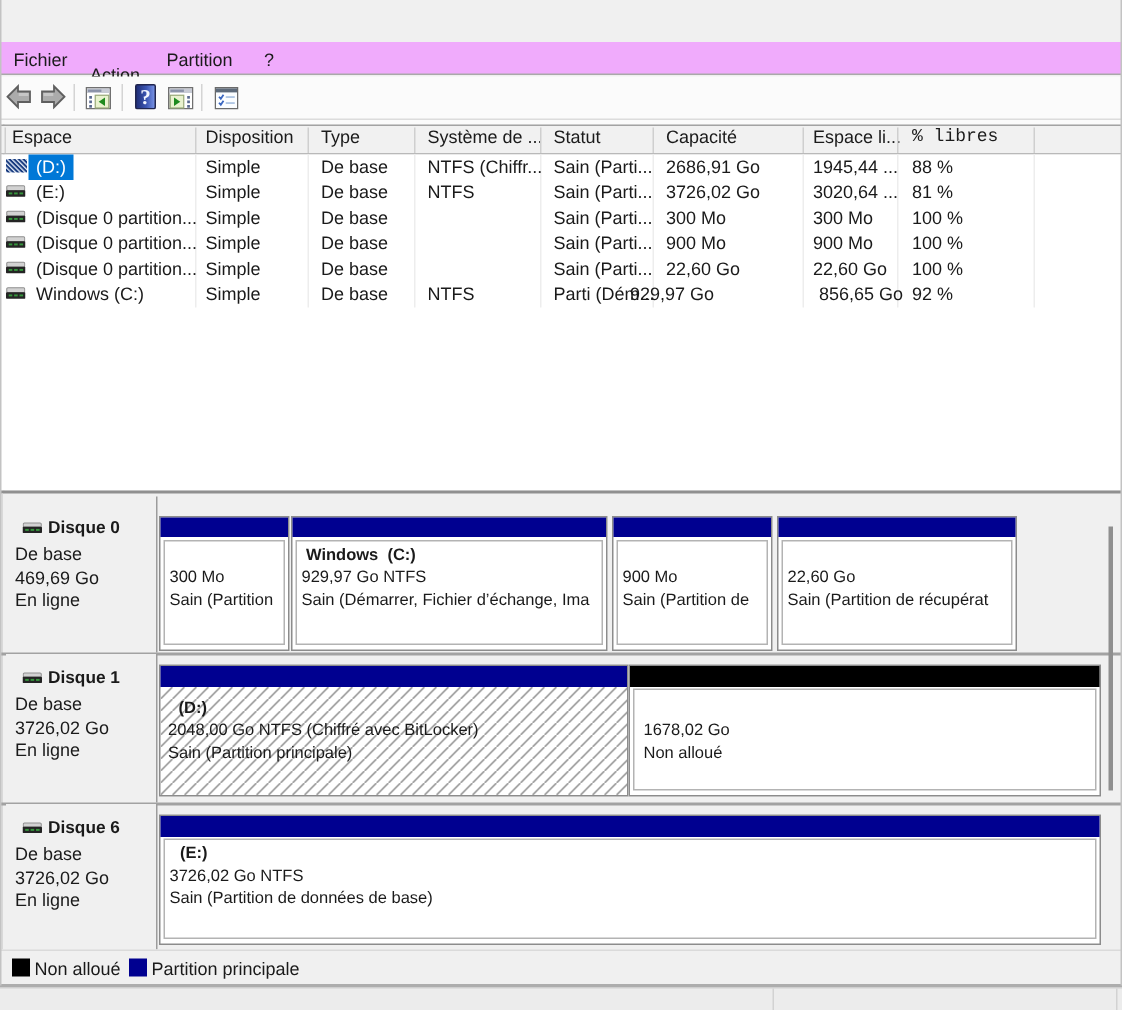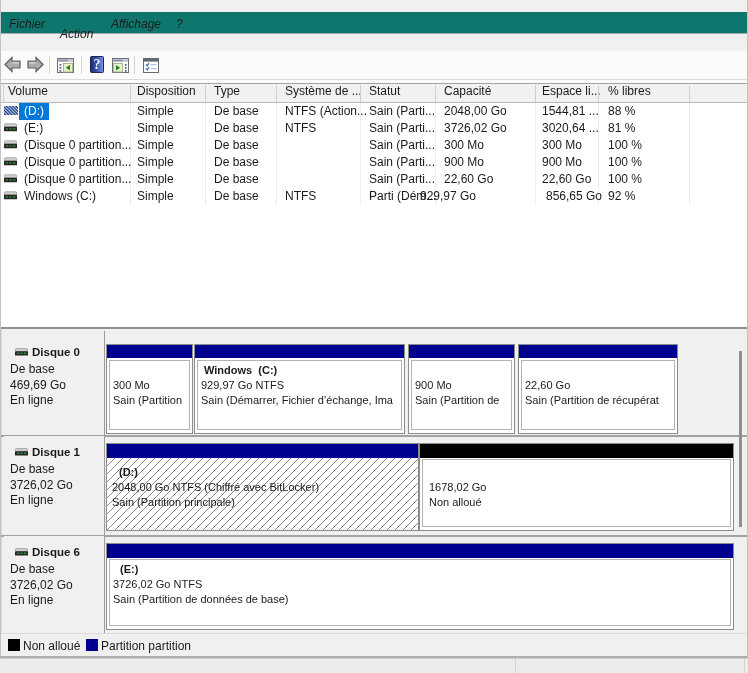--- a/index.html
+++ b/index.html
@@ -7,21 +7,21 @@
   body { font-family:"Liberation Sans", sans-serif; font-size:12px; color:#1a1a1a; background:#ececec; }
   .abs { position:absolute; }
   #win { position:absolute; left:0; top:0; width:748px; height:657px; background:#f0f0f0; }
   #edgeL { position:absolute; left:0; top:0; width:1px; height:657px; background:#c3c3c3; z-index:50; }
   #edgeR { position:absolute; left:747px; top:0; width:1px; height:657px; background:#c3c3c3; z-index:50; }
   
   #title { position:absolute; left:0; top:0; width:748px; height:28px; background:#f0f0f0; }
   #titletext { position:absolute; left:32px; top:8px; font-size:11.3px; color:#1b1b1b; }
   .capbtn { position:absolute; top:0; width:45px; height:28px; }
   
-  #menubar { position:absolute; left:0; top:12px; width:748px; height:22px; background:#0f766e; border-bottom:1px solid #a9a9a9;font-style:italic; }
+  #menubar { position:absolute; left:0; top:28px; width:748px; height:22px; background:#f0abfc; border-bottom:1px solid #a9a9a9; }
   .mi { position:absolute; top:5px; font-size:12px; color:#1b1b1b; }
   
   #toolbar { position:absolute; left:0; top:51px; width:748px; height:29px; background:#fbfbfb; border-bottom:1px solid #dcdcdc; }
   .tsep { position:absolute; top:5px; width:1px; height:18px; background:#d4d4d4; }
   
   #hdr { position:absolute; left:0; top:83px; width:748px; height:20px; background:#f1f1f1; border-top:1px solid #a3a3a3; border-bottom:1px solid #b9b9b9; }
   .hc { position:absolute; top:0px; font-size:12px; color:#1b1b1b; white-space:nowrap; }
   .hsep { position:absolute; top:1px; width:1px; height:17px; background:#cfcfcf; }
   
   #list { position:absolute; left:0; top:103px; width:748px; height:224px; background:#ffffff; }
@@ -52,21 +52,21 @@
 </head>
 <body>
 <div id="win">
   <div id="edgeL"></div>
     <div id="edgeR"></div>
 
 
   <div id="menubar">
     <div class="mi" style="left:9px;">Fichier</div>
     <div class="mi" style="left:60px;margin-top:10px;">Action</div>
-    <div class="mi" style="left:111px;">Affichage</div>
+    <div class="mi" style="left:111px;">Partition</div>
     <div class="mi" style="left:176px;">?</div>
   </div>
 
   <div id="toolbar">
 
     <svg class="abs" style="left:4px; top:5px;" width="17" height="17" viewBox="0 0 17 17">
       <path d="M1 8.5 L8 1.5 L8 5 L16 5 L16 12 L8 12 L8 15.5 Z" fill="#ababab" stroke="#5f5f5f" stroke-width="1.2"></path>
       <path d="M8.5 6 L15 6 L15 8 L8.5 8 Z" fill="#c6c6c6"></path>
     </svg>
 
@@ -119,28 +119,28 @@
       <path d="M3 10.5 L4.2 11.8 L6 9.2" stroke="#3a66c0" stroke-width="1.2" fill="none"></path>
       <rect x="7.5" y="6.2" width="6" height="1" fill="#9db8dd"></rect>
       <rect x="7.5" y="10.2" width="6" height="1" fill="#9db8dd"></rect>
     </svg>
   </div>
 
   <div class="abs" style="left:0; top:80px; width:748px; height:3px; background:#fbfbfb;"></div>
   <div class="abs" style="left:2px; top:83px; width:1px; height:244px; background:#909090;"></div>
 
   <div id="hdr">
-    <div class="hc" style="left:8px;">Volume</div>
+    <div class="hc" style="left:8px;">Espace</div>
     <div class="hc" style="left:137px;">Disposition</div>
     <div class="hc" style="left:214px;">Type</div>
     <div class="hc" style="left:285px;">Système de ...</div>
     <div class="hc" style="left:369px;">Statut</div>
     <div class="hc" style="left:444px;">Capacité</div>
     <div class="hc" style="left:542px;">Espace li...</div>
-    <div class="hc" style="left:608px;">% libres</div>
+    <div class="hc" style="left:608px;font-family:Liberation Mono, monospace;">% libres</div>
     <div class="hsep" style="left:3px;"></div>
     <div class="hsep" style="left:130px;"></div>
     <div class="hsep" style="left:205px;"></div>
     <div class="hsep" style="left:276px;"></div>
     <div class="hsep" style="left:360px;"></div>
     <div class="hsep" style="left:435px;"></div>
     <div class="hsep" style="left:535px;"></div>
     <div class="hsep" style="left:598px;"></div>
     <div class="hsep" style="left:689px;"></div>
   </div>
@@ -162,24 +162,24 @@
           <rect width="2.2" height="2.2" fill="#dfe8f5"></rect>
               <rect width="2.2" height="1.3" fill="#16397e"></rect>
             </pattern>
           </defs>
         <rect x="0" y="0" width="14" height="9" fill="url(#h1)"></rect>
       </svg>
       <div class="abs" style="left:19px; top:0px; width:30px; height:17px; background:#0078d7;"></div>
       <div class="c" style="left:24px; color:#ffffff;">(D:)</div>
       <div class="c" style="left:137px;">Simple</div>
       <div class="c" style="left:214px;">De base</div>
-      <div class="c" style="left:285px;">NTFS (Action...</div>
-      <div class="c" style="left:369px;">Sain (Parti...</div>
-      <div class="c" style="left:444px;">2048,00 Go</div>
-      <div class="c" style="left:542px;">1544,81 ...</div>
+      <div class="c" style="left:285px;">NTFS (Chiffr...</div>
+      <div class="c" style="left:369px;">Sain (Parti...</div>
+      <div class="c" style="left:444px;">2686,91 Go</div>
+      <div class="c" style="left:542px;">1945,44 ...</div>
       <div class="c" style="left:608px;">88 %</div>
     </div>
 
     <div class="row" style="top:17px;">
       <svg class="abs" style="left:4px; top:3px;" width="13" height="9" viewBox="0 0 13 9">
         <rect x="0.5" y="0.8" width="12" height="3.2" rx="0.8" fill="#d2d2d2" stroke="#8f8f8f" stroke-width="0.7"></rect>
         <rect x="0" y="3.8" width="13" height="4.4" rx="0.5" fill="#242424"></rect>
         <rect x="1.8" y="5.3" width="2.4" height="1.3" fill="#35953c"></rect>
         <rect x="5.4" y="5.3" width="2.4" height="1.3" fill="#35953c"></rect>
         <rect x="9" y="5.3" width="2.4" height="1.3" fill="#35953c"></rect>
@@ -364,21 +364,21 @@
         <div class="ptxt"><span class="pname">(E:)</span><br>3726,02 Go NTFS<br>Sain (Partition de données de base)</div>
       </div>
   </div>
 
   <div class="abs" style="left:739px; top:351px; width:3px; height:176px; background:#8f8f8f;"></div>
 
   <div id="legend">
     <div class="sw" style="left:8px; background:#000000;"></div>
     <div class="abs" style="left:23px; top:5px;">Non alloué</div>
     <div class="sw" style="left:86px; background:#000090;"></div>
-    <div class="abs" style="left:101px; top:5px;">Partition partition</div>
+    <div class="abs" style="left:101px; top:5px;">Partition principale</div>
   </div>
   <div id="winbot"></div>
 </div>
 
 <div id="strip">
   <div class="svline" style="left:515px;"></div>
   <div class="svline" style="left:744px;"></div>
 </div>
 
 </body></html>

